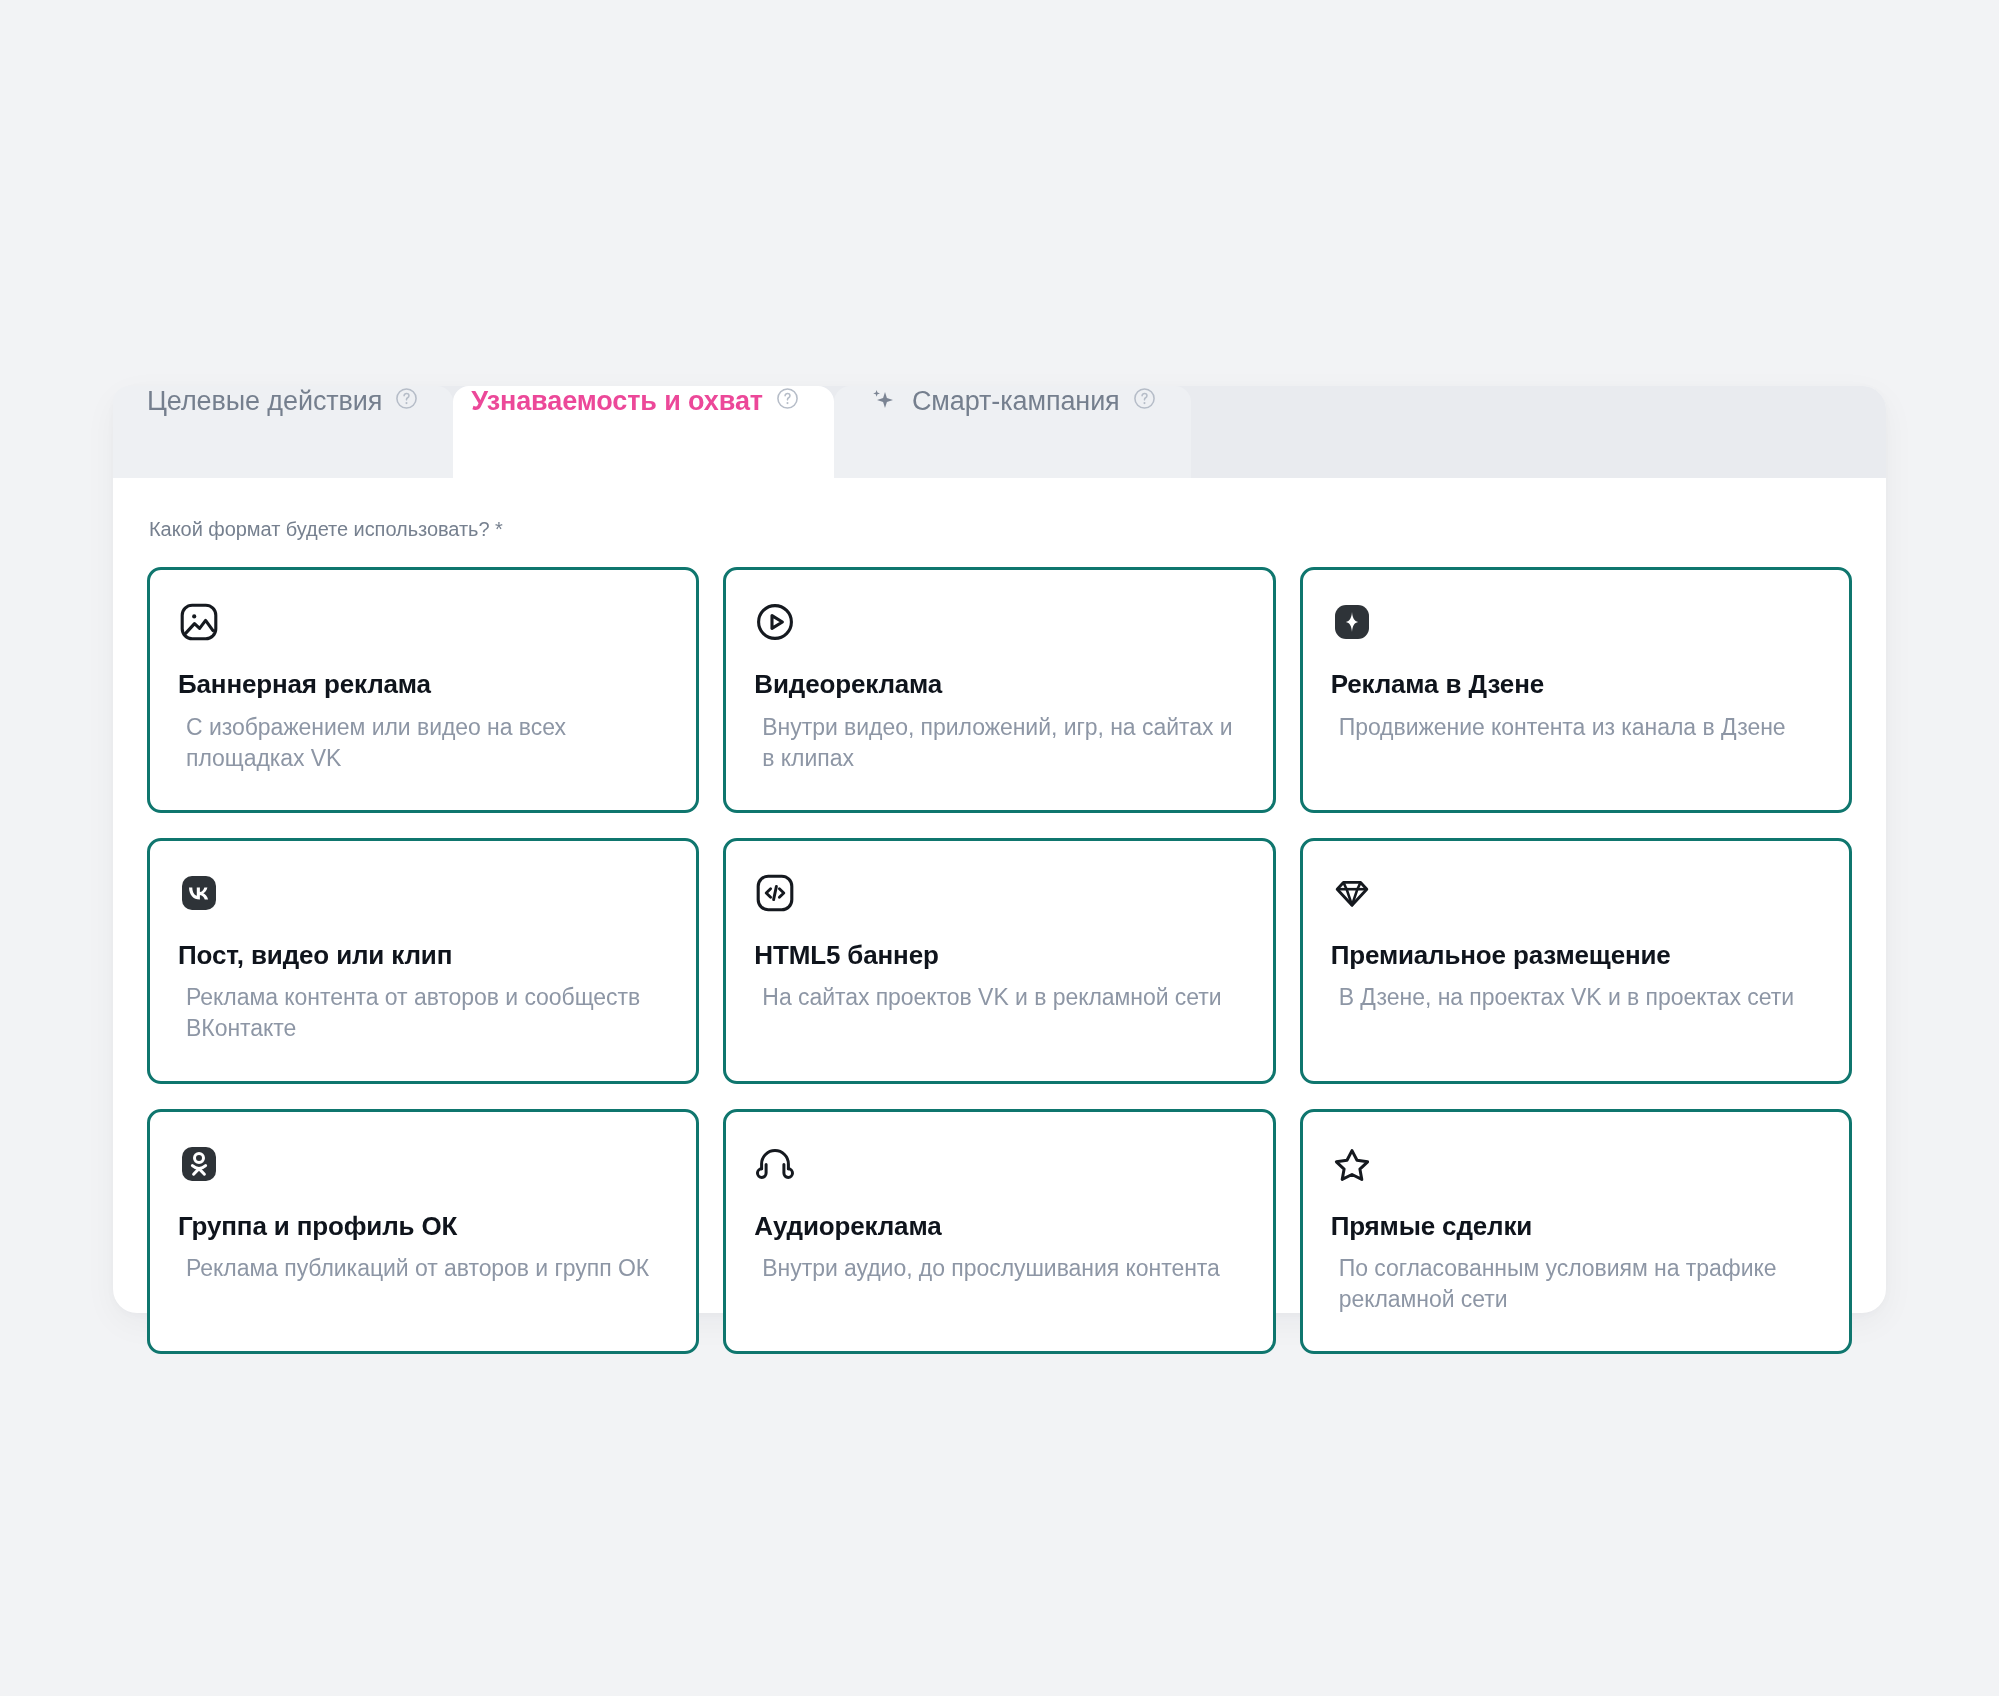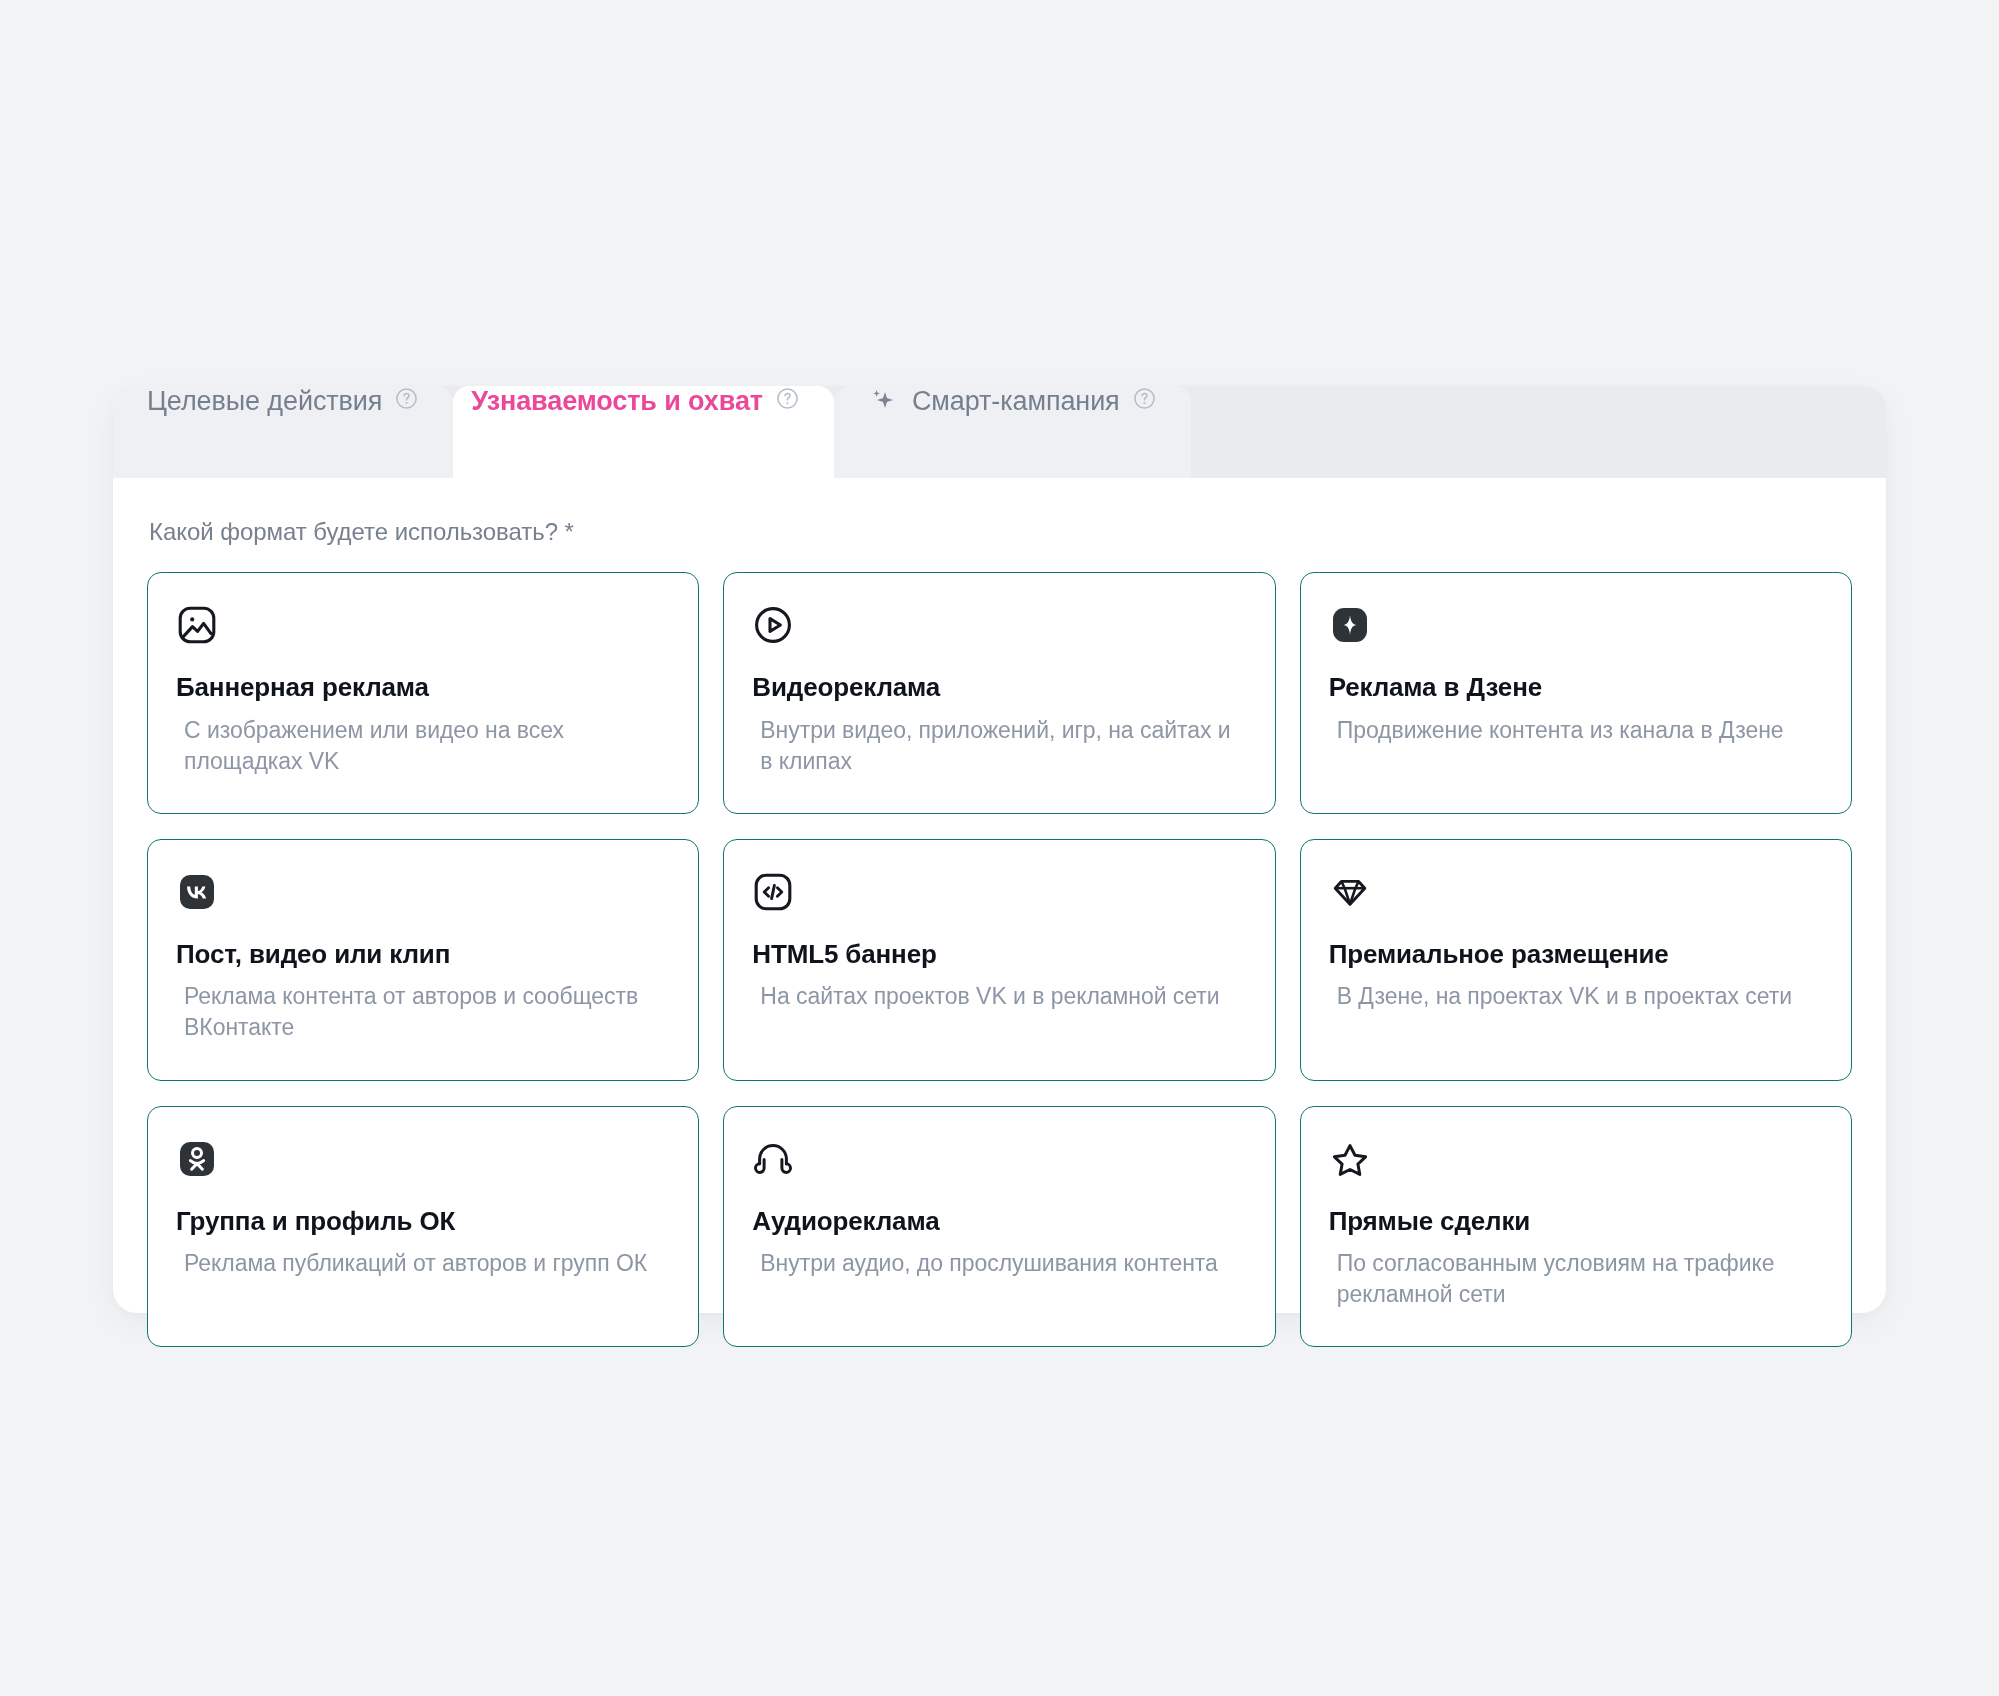--- a/index.html
+++ b/index.html
@@ -115,36 +115,36 @@
     position: absolute;
     left: 0;
     top: 92px;
     right: 0;
     bottom: 0;
     padding: 40px 34px 0 34px;
     box-sizing: border-box;
   }
 
   .question {
-    font-size: 24px;
+    font-size: 20px;
     color: #76808f;
     margin: 0 0 26px 2px;
     letter-spacing: -0.05px;
   }
 
   .grid {
     display: grid;
     grid-template-columns: repeat(3, 1fr);
     gap: 25px 24px;
   }
 
   .card {
     position: relative;
     background: #ffffff;
-    border: 1px solid #0f766e;
+    border: 3px solid #0f766e;
     border-radius: 14px;
     padding: 31px 28px 28px 28px;
     box-sizing: border-box;
     min-height: 225px;
     cursor: pointer;
   }
 
   .card-icon {
     width: 42px;
     height: 42px;

